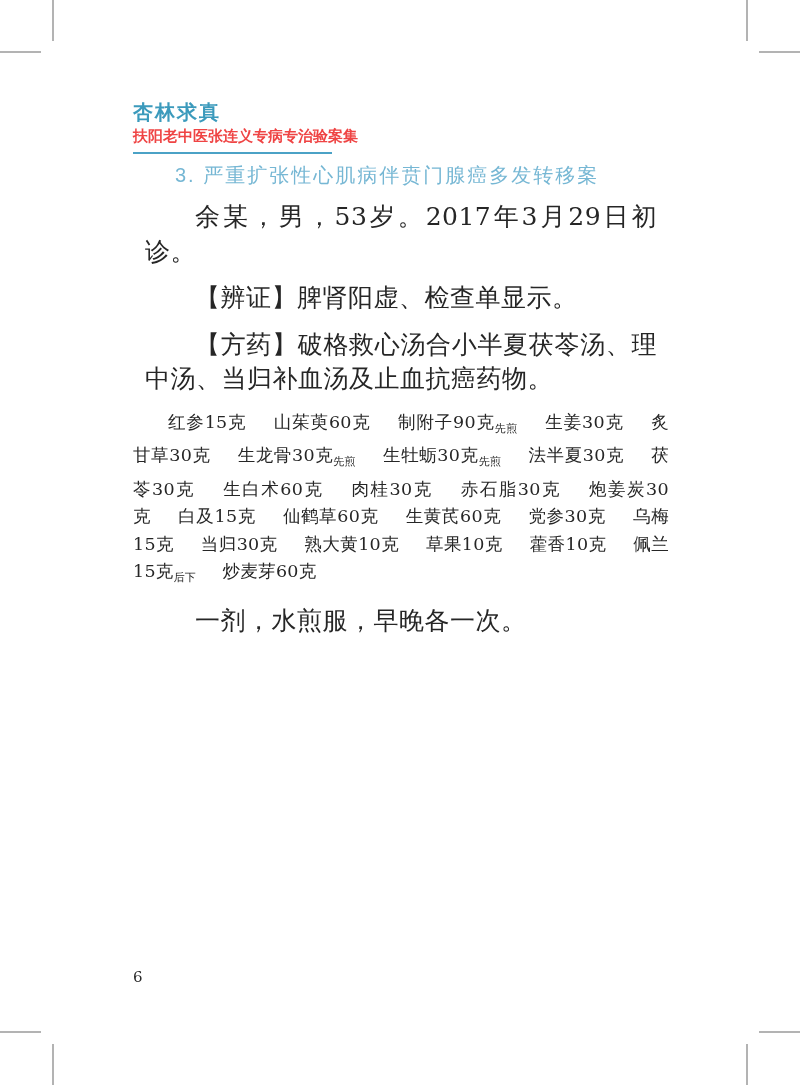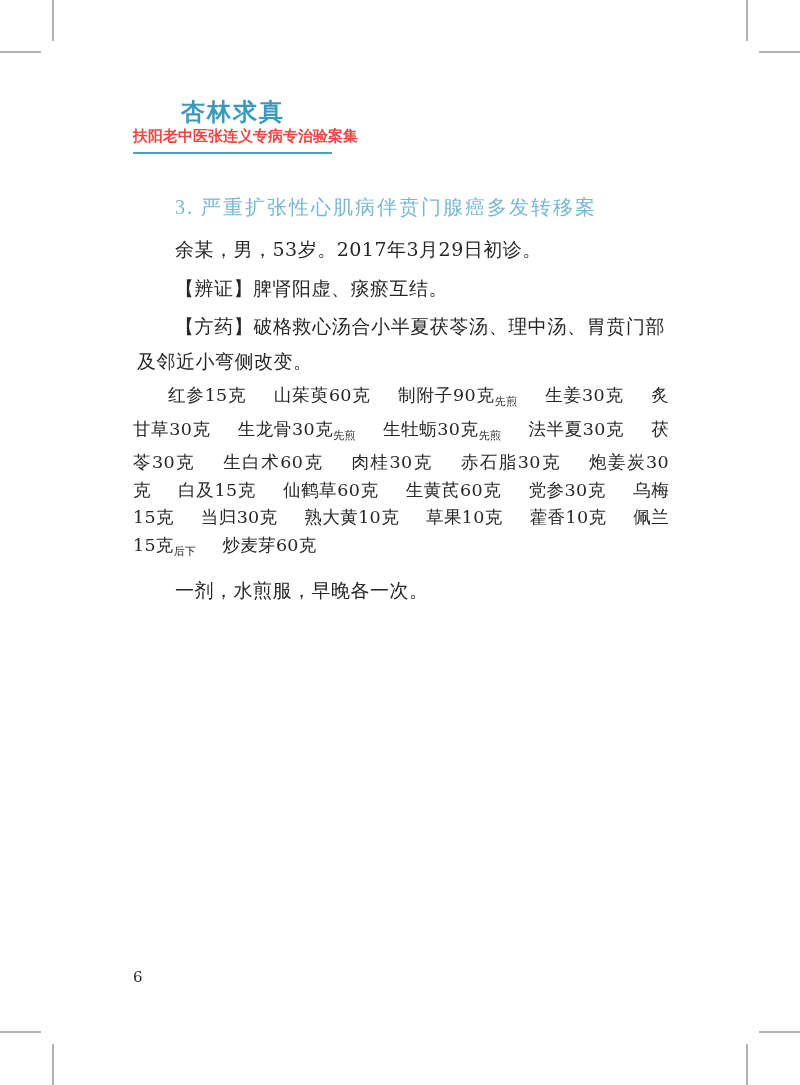--- a/index.html
+++ b/index.html
@@ -25,55 +25,54 @@
   .br-v { left: 746px; top: 1044px; }
 
   .content {
     position: absolute;
     left: 133px;
     top: 100px;
     width: 536px;
   }
   .book-title {
     font-family: "DejaVu Serif", "Liberation Serif", serif;
-    font-size: 24px;
+    font-size: 20px;
     font-weight: bold;
     letter-spacing: 2px;
     color: #3b9abc;
     line-height: 24px;
-    margin-left: 48px;
   }
   .subtitle {
     font-family: "DejaVu Sans", "Liberation Sans", sans-serif;
     font-size: 15px;
     font-weight: bold;
     color: #ef4444;
     line-height: 21px;
     margin-top: 2px;
   }
   .header-rule {
     width: 199px;
     height: 2px;
     background: #4ba2c6;
     margin-top: 5px;
   }
   .article-title {
-    margin-top: 40px;
+    margin-top: 8px;
     padding-left: 42px;
-    font-family: Liberation Serif, serif;
+    font-family: Liberation Sans, sans-serif;
     font-size: 20px;
     font-weight: 400;
     letter-spacing: 2px;
     color: #76b7d4;
     line-height: 26px;
   }
   .body-text { margin-top: 12px; color: #262626; }
   .body-text p {
-    margin: 4px;
-    font-size: 19px;
+    margin: 12px;
+    font-size: 25px;
     line-height: 34.5px;
     text-align: justify;
     text-indent: 2em;
     letter-spacing: 0.5px;
   }
   p.herbs {
     font-size: 17.5px;
     line-height: 27.5px;
     margin: 0 0 8px 0;
     letter-spacing: 0.3px;
@@ -108,22 +107,22 @@
     <div class="running-header">
       <div class="book-title">杏林求真</div>
       <div class="subtitle">扶阳老中医张连义专病专治验案集</div>
       <div class="header-rule"></div>
     </div>
 
     <div class="article-title">3. 严重扩张性心肌病伴贲门腺癌多发转移案</div>
 
     <div class="body-text">
       <p>余某，男，53岁。2017年3月29日初诊。</p>
-      <p>【辨证】脾肾阳虚、痰瘀互结。</p>
-      <p>【方药】破格救心汤合小半夏茯苓汤、理中汤、胃贲门部及邻近小弯侧改变。</p>
+      <p>【辨证】脾肾阳虚、检查单显示。</p>
+      <p>【方药】破格救心汤合小半夏茯苓汤、理中汤、当归补血汤及止血抗癌药物。</p>
       <p class="herbs"><span>红参15克</span>  <span>山茱萸60克</span>  <span>制附子90克<sub class="note">先煎</sub></span>  <span>生姜30克</span>  <span>炙甘草30克</span>  <span>生龙骨30克<sub class="note">先煎</sub></span>  <span>生牡蛎30克<sub class="note">先煎</sub></span>  <span>法半夏30克</span>  <span>茯苓30克</span>  <span>生白术60克</span>  <span>肉桂30克</span>  <span>赤石脂30克</span>  <span>炮姜炭30克</span>  <span>白及15克</span>  <span>仙鹤草60克</span>  <span>生黄芪60克</span>  <span>党参30克</span>  <span>乌梅15克</span>  <span>当归30克</span>  <span>熟大黄10克</span>  <span>草果10克</span>  <span>藿香10克</span>  <span>佩兰15克<sub class="note">后下</sub></span>  <span>炒麦芽60克</span></p>
       <p>一剂，水煎服，早晚各一次。</p>
 
     </div>
   </div>
 
   <div class="page-number">6</div>
 </div>
 
 </body></html>

